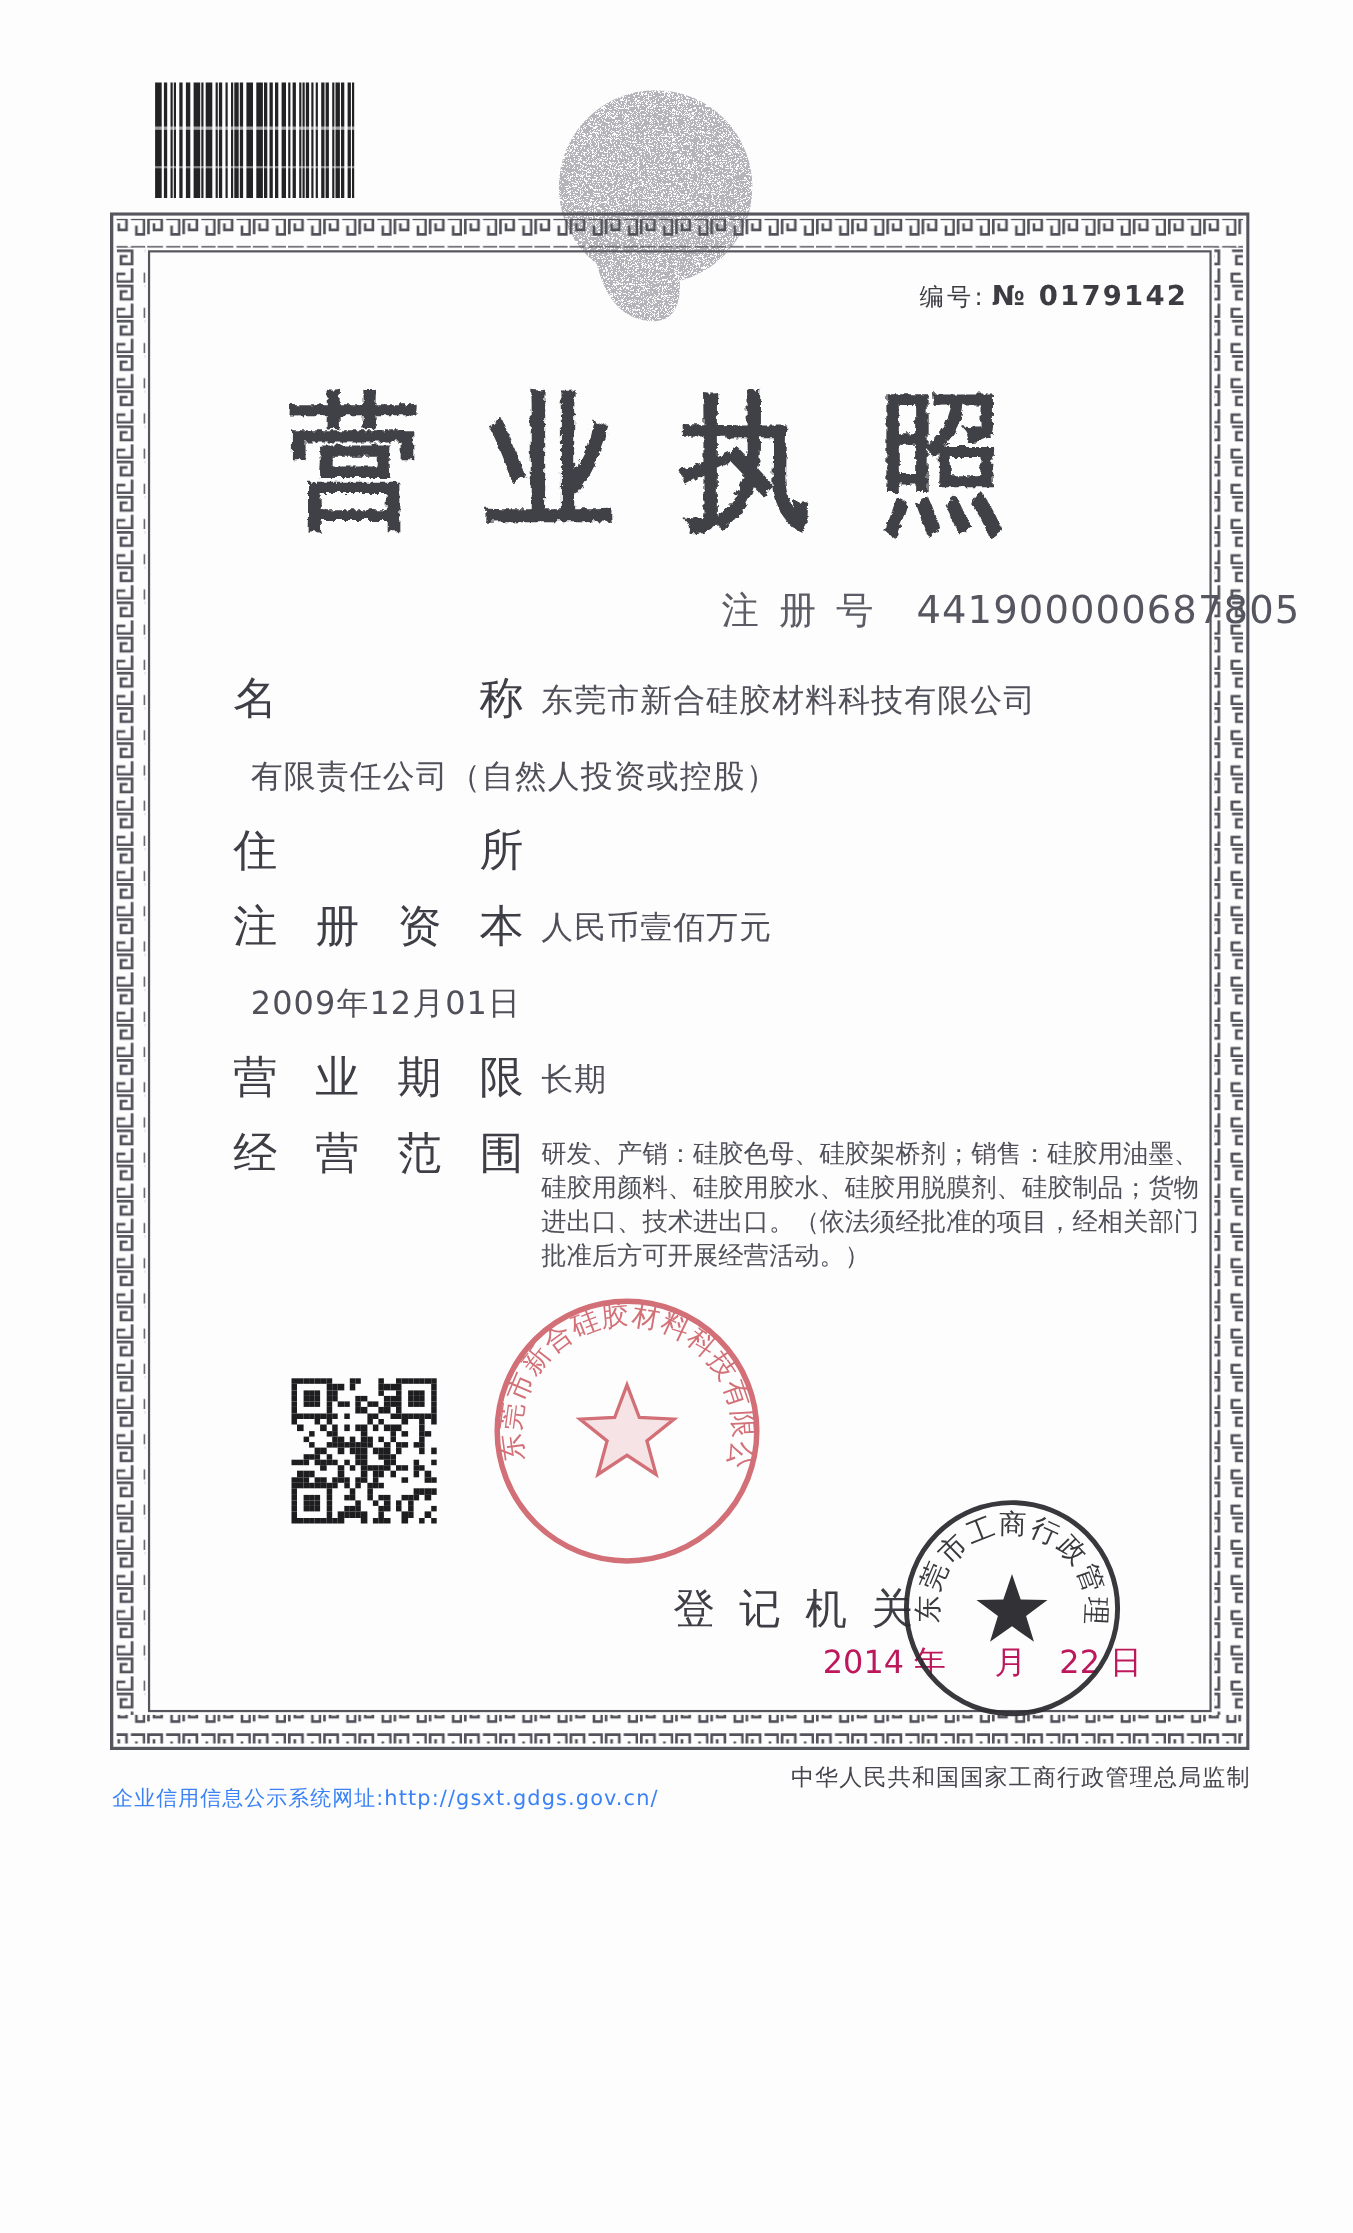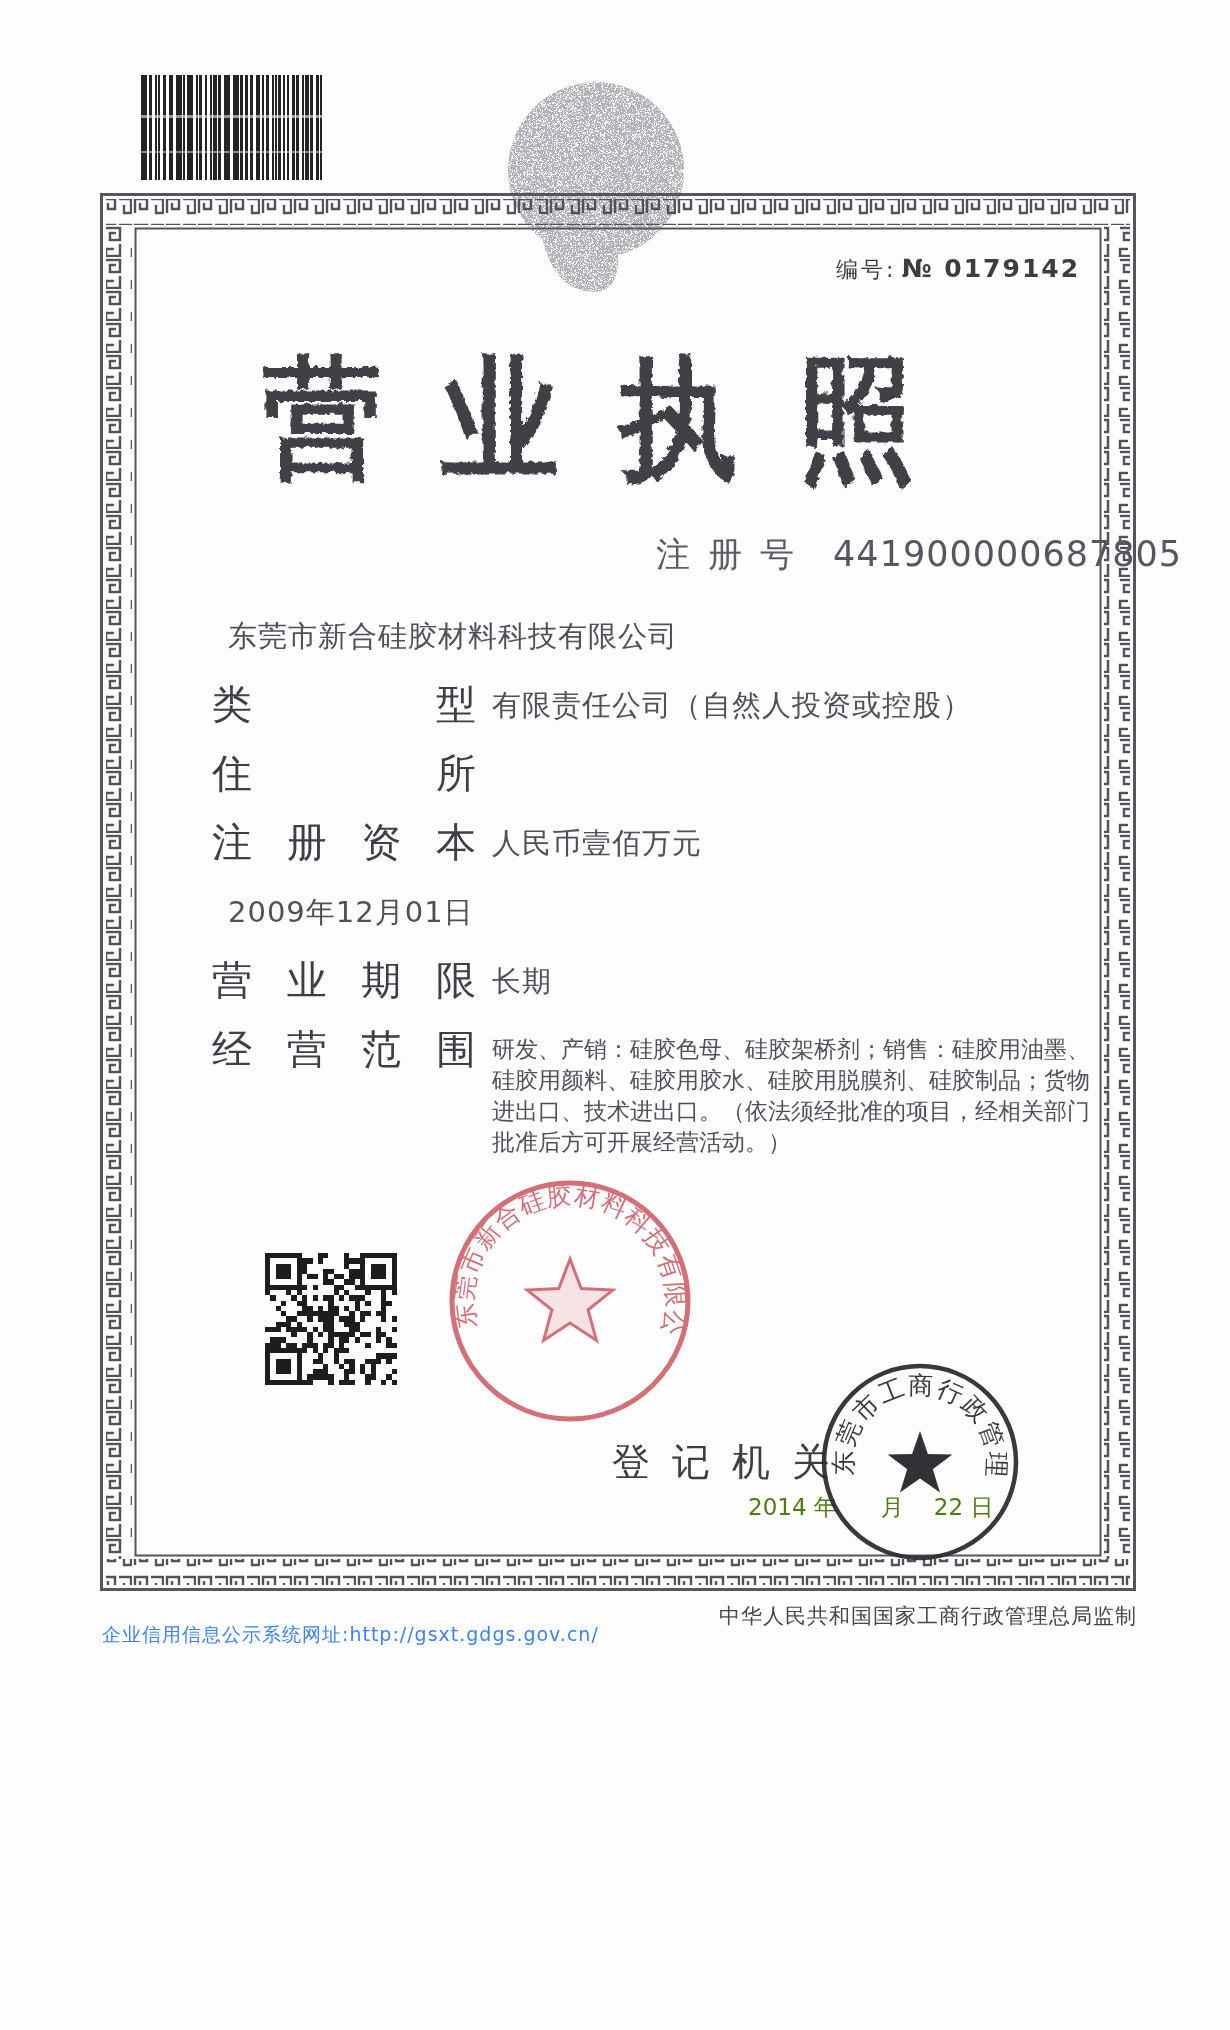--- a/index.html
+++ b/index.html
@@ -28,21 +28,21 @@
   .field-row{display:flex;align-items:flex-start;margin-bottom:23px;}
   .field-label{flex:none;width:264px;font-size:40px;line-height:46px;color:#3e3e46;
                text-align:justify;text-align-last:justify;text-justify:inter-character;}
   .field-value{margin-left:16px;font-size:29px;line-height:44px;color:#50505a;letter-spacing:1px;padding-top:2px;}
   .field-row.scope .field-value{font-size:23px;line-height:31px;width:612px;letter-spacing:0;padding-top:8px;}
   
   .qr{position:absolute;left:265px;top:1253px;width:132px;height:132px;display:grid;
       grid-template-columns:repeat(25,1fr);grid-template-rows:repeat(25,1fr);filter:blur(.25px);}
   .qr .on{background:#1d1d20;}
   .registrar{position:absolute;left:612px;top:1437px;font-size:38px;letter-spacing:22px;color:#3e3e46;white-space:nowrap;}
-  .issue-date{position:absolute;left:748px;top:1492px;font-size:23px;color:#4d7c0f;white-space:nowrap;}
+  .issue-date{position:absolute;left:748px;top:1492px;font-size:29px;color:#be185d;white-space:nowrap;}
   .issue-date .gap1{display:inline-block;width:44px;}
   .issue-date .gap2{display:inline-block;width:30px;}
   .seal{position:absolute;}
   .seal-company{left:445px;top:1176px;opacity:.82;}
   .seal-authority{left:815px;top:1357px;opacity:.93;}
   
   .footer-left{position:absolute;left:102px;top:1604px;font-size:19px;letter-spacing:1px;color:#3b82f6;margin-top:18px;}
   .footer-right{position:absolute;right:93px;top:1602px;font-size:21px;letter-spacing:1px;color:#45454d;}
 </style>
 </head>
@@ -138,25 +138,25 @@
 
   <div class="title">营业执照</div>
 
   <div class="regno">
     <span class="lbl">注册号</span>
     <span class="num">441900000687805</span>
   </div>
 
   <div class="fields" id="fields">
     <div class="field-row">
+      <div class="field-label">名称</div>
       <div class="field-value">东莞市新合硅胶材料科技有限公司</div>
     </div>
 
     <div class="field-row">
-      <div class="field-label">类型</div>
       <div class="field-value">有限责任公司（自然人投资或控股）</div>
     </div>
 
     <div class="field-row">
       <div class="field-label">住所</div>
     </div>
 
 
     <div class="field-row">
       <div class="field-label">注册资本</div>

